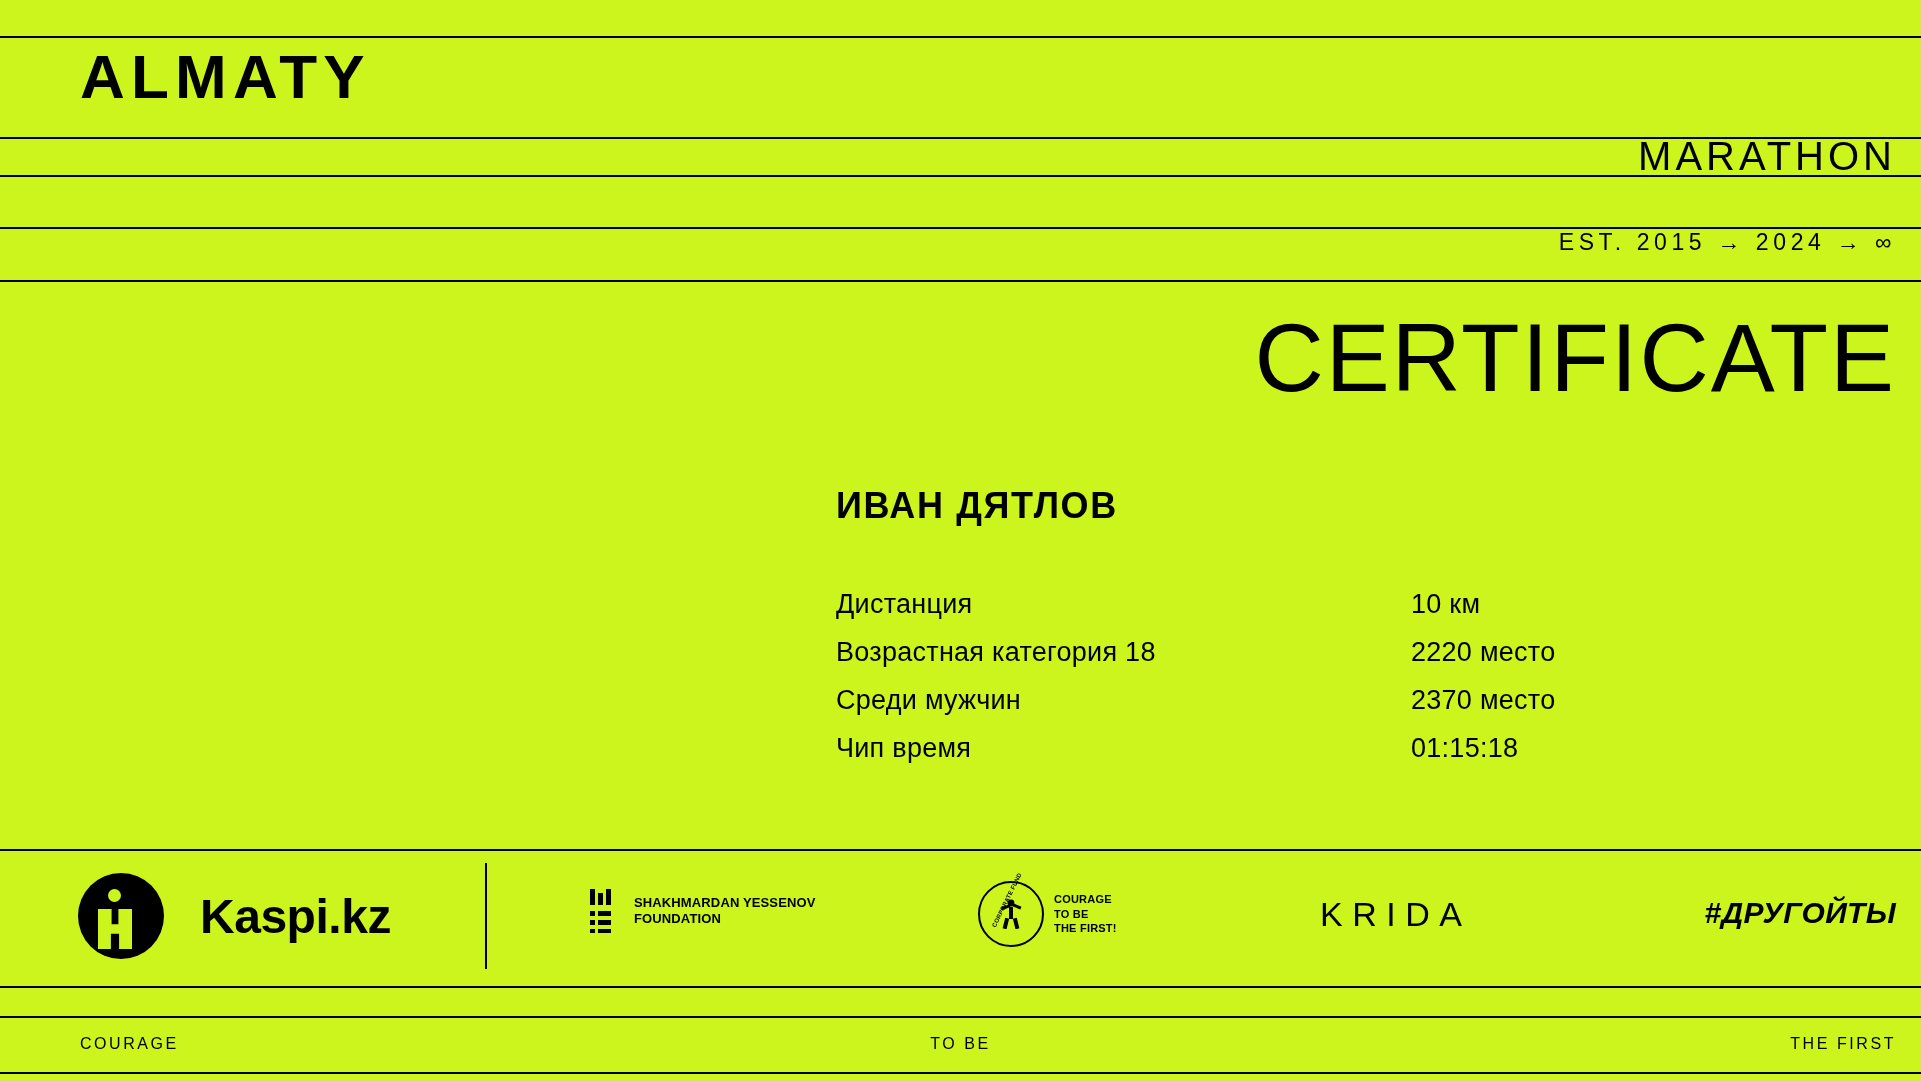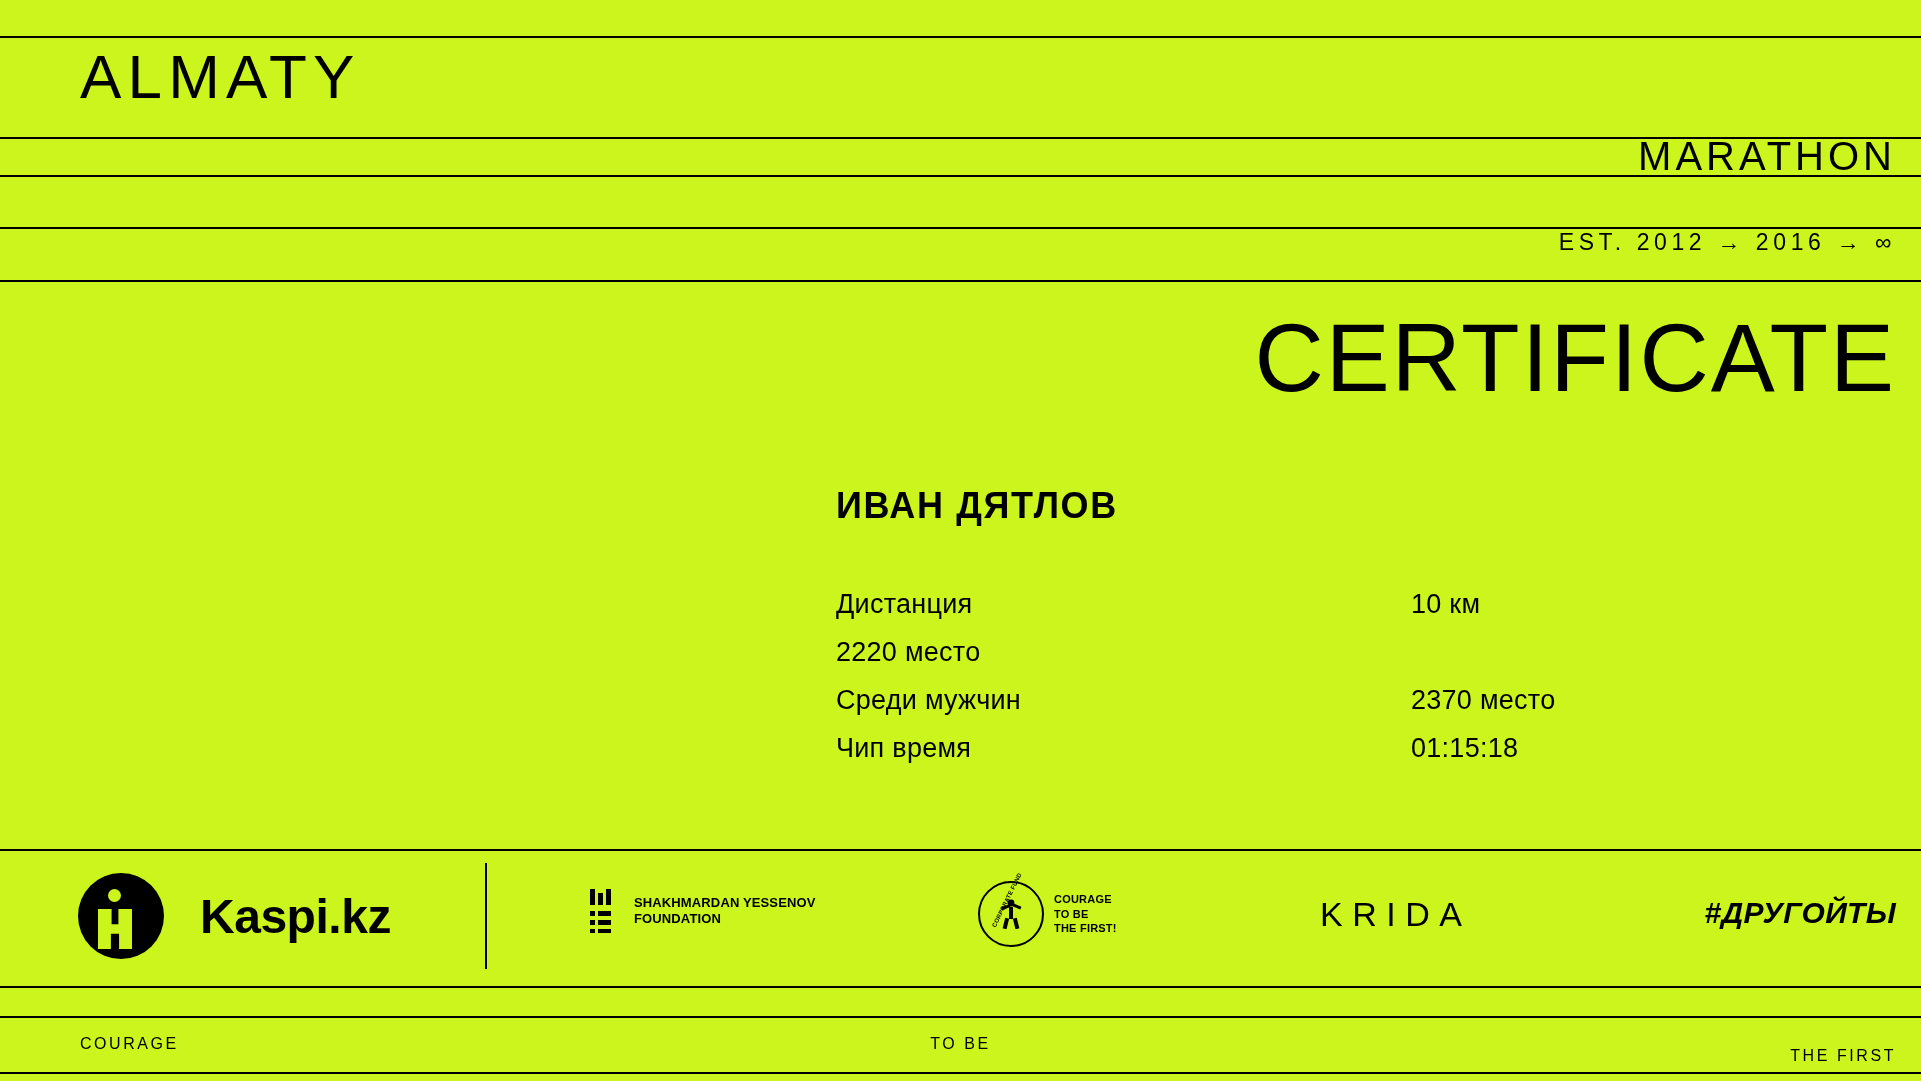--- a/index.html
+++ b/index.html
@@ -48,21 +48,21 @@
     font-weight: 400;
     letter-spacing: 0.06em;
     line-height: 1;
     white-space: nowrap;
   }
   .wordmark-almaty {
     left: 80px;
     top: 46px;
     font-size: 62px;
     font-family: "Liberation Sans", sans-serif;
-    font-weight: 400;
+    font-weight: 700;
     letter-spacing: 0.10em;
   }
   .wordmark-marathon {
     right: 25px;
     top: 136px;
     font-size: 40px;
     letter-spacing: 0.10em;
   }
   .est-line {
     position: absolute;
@@ -265,52 +265,53 @@
     position: absolute;
     left: 0;
     top: 1035px;
     width: 1921px;
     height: 22px;
     font-size: 16px;
     letter-spacing: 0.16em;
   }
   .footer .f-left  { position: absolute; left: 80px; }
   .footer .f-mid   { position: absolute; left: 50%; transform: translateX(-50%); }
-  .footer .f-right { position: absolute; right: 25px; margin-top: 12px; }
+  .footer .f-right { position: absolute; right: 25px; }
 </style>
 </head>
 <body>
 
 <div class="cert">
 
   <div class="rule r1"></div>
   <div class="rule r2"></div>
   <div class="rule r3"></div>
   <div class="rule r4"></div>
   <div class="rule r5"></div>
   <div class="rule r6"></div>
   <div class="rule r7"></div>
   <div class="rule r8"></div>
   <div class="rule r9"></div>
 
   <div class="wordmark wordmark-almaty">ALMATY</div>
   <div class="wordmark wordmark-marathon">MARATHON</div>
-  <div class="est-line">EST. 2012 → 2016 → ∞</div>
+  <div class="est-line">EST. 2015 → 2024 → ∞</div>
 
   <div class="title">CERTIFICATE</div>
 
   <div class="info-block">
     <div class="athlete-name">ИВАН ДЯТЛОВ</div>
 
     <div class="info-row">
       <div class="info-label">Дистанция</div>
       <div class="info-value">10 км</div>
     </div>
 
     <div class="info-row">
+      <div class="info-label">Возрастная категория 18</div>
       <div class="info-value">2220 место</div>
     </div>
 
     <div class="info-row">
       <div class="info-label">Среди мужчин</div>
       <div class="info-value">2370 место</div>
     </div>
 
 
     <div class="info-row">

